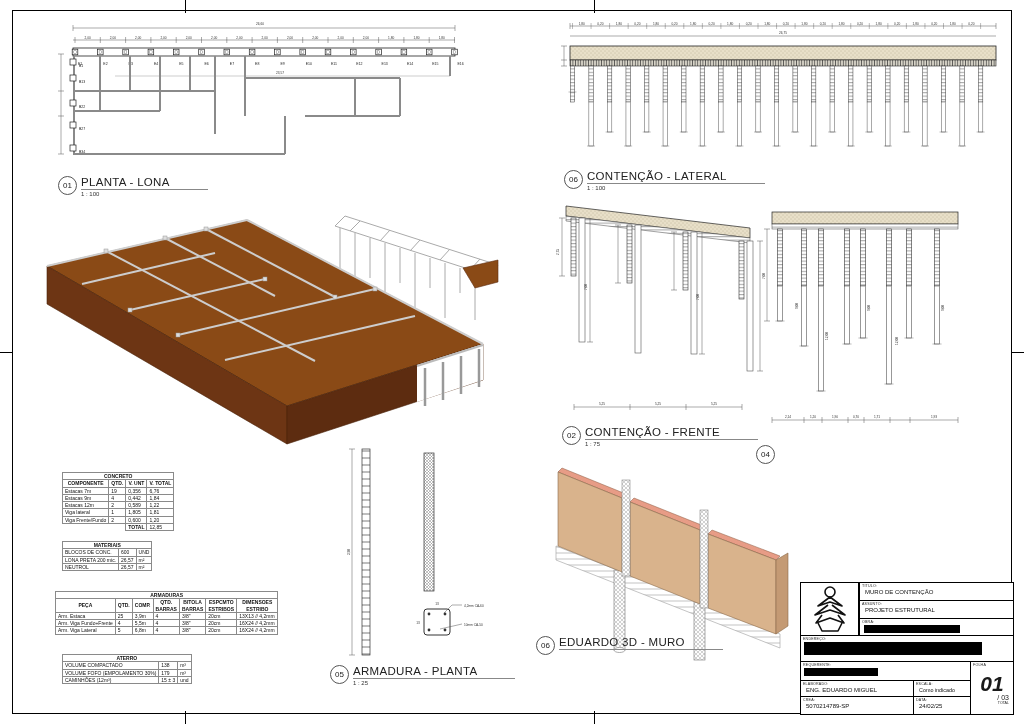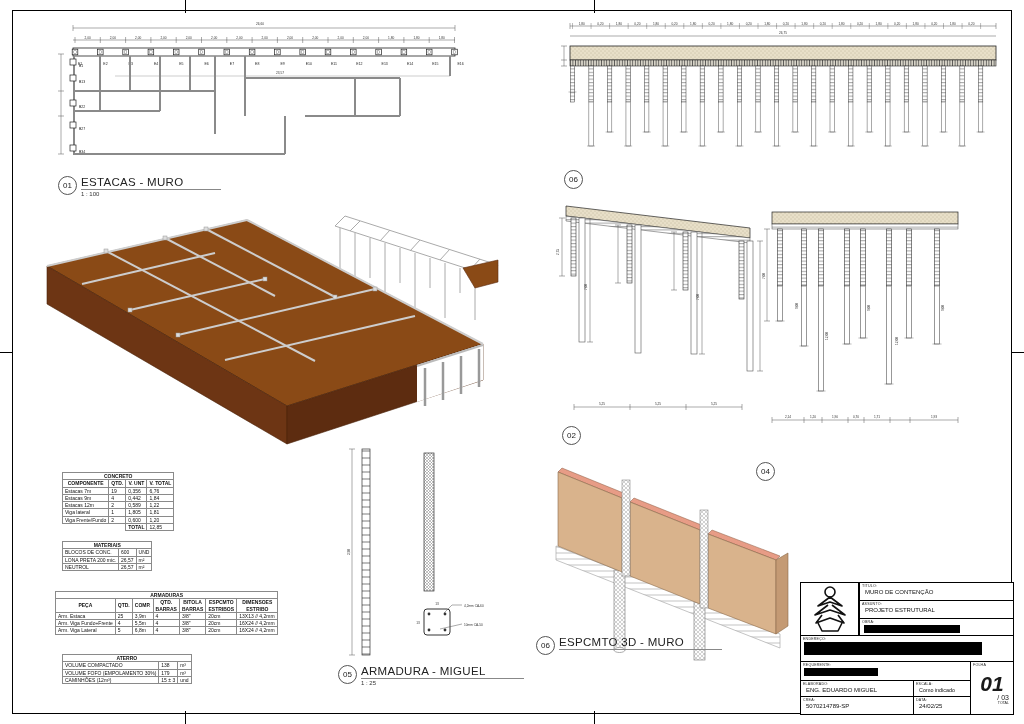--- a/index.html
+++ b/index.html
@@ -178,21 +178,21 @@
     <text class="gridt" x="24" y="51">B1</text>
     <text class="gridt" x="24" y="67">B13</text>
     <text class="gridt" x="24" y="92">B22</text>
     <text class="gridt" x="24" y="114">B27</text>
     <text class="gridt" x="24" y="137">B34</text>
   </g>
 </svg>
 <div class="abs vtitle" style="left:58px;top:176px">
   <span class="vnum">01</span>
   <div class="vtt">
-    <span class="vname">ESTACAS - MURO</span>
+    <span class="vname">PLANTA - LONA</span>
     <span class="vscale">1 : 100</span>
   </div>
 </div>
 
 <svg class="abs" style="left:556px;top:14px" width="458" height="152" viewBox="0 0 458 152">
   <defs>
     <pattern id="stipA" width="4" height="4" patternUnits="userSpaceOnUse">
       <rect width="4" height="4" fill="#e8dfc8"></rect>
       <circle cx="1" cy="1" r="0.45" fill="#9a8f6e"></circle>
         <circle cx="3" cy="3" r="0.45" fill="#9a8f6e"></circle>
@@ -333,20 +333,24 @@
       <text x="378.25" y="10.5" text-anchor="middle" class="dimt" font-size="2.6px">0,20</text>
       <line x1="387.5" y1="9" x2="387.5" y2="15" stroke="#555" stroke-width="0.4"></line>
       <text x="396.8" y="10.5" text-anchor="middle" class="dimt" font-size="2.6px">1,80</text>
       <line x1="406.05" y1="9" x2="406.05" y2="15" stroke="#555" stroke-width="0.4"></line>
       <text x="415.35" y="10.5" text-anchor="middle" class="dimt" font-size="2.6px">0,20</text>
       <line x1="424.6" y1="9" x2="424.6" y2="15" stroke="#555" stroke-width="0.4"></line>
     </g>
 </svg>
 <div class="abs vtitle" style="left:564px;top:170px">
   <span class="vnum">06</span>
+  <div class="vtt">
+    <span class="vname">CONTENÇÃO - LATERAL</span>
+    <span class="vscale">1 : 100</span>
+  </div>
 </div>
 
 <svg class="abs" style="left:35px;top:208px" width="465" height="238" viewBox="0 0 465 238">
 
   <g stroke="#aaa" stroke-width="1" fill="none">
     <path d="M300,18 L455,68 M310,8 L463,57 M300,18 L310,8 M455,68 L463,57"></path>
     <path d="M315,23 L325,13 M345,33 L355,22 M375,43 L385,32 M405,52 L415,41 M435,62 L445,51"></path>
     <line x1="305" y1="20" x2="305" y2="65"></line>
       <line x1="320" y1="25" x2="320" y2="95"></line>
     <line x1="335" y1="30" x2="335" y2="70"></line>
@@ -444,20 +448,24 @@
   </g>
   <text class="dimt" transform="rotate(-90 7 60)" x="7" y="60" text-anchor="middle">2,75</text>
   <text class="dimt" transform="rotate(-90 35 95)" x="35" y="95" text-anchor="middle">7,00</text>
   <text class="dimt" transform="rotate(-90 147 105)" x="147" y="105" text-anchor="middle">7,00</text>
   <text class="dimt" x="50" y="213" text-anchor="middle">5,25</text>
   <text class="dimt" x="106" y="213" text-anchor="middle">5,25</text>
   <text class="dimt" x="162" y="213" text-anchor="middle">5,25</text>
 </svg>
 <div class="abs vtitle" style="left:562px;top:426px">
   <span class="vnum">02</span>
+  <div class="vtt">
+    <span class="vname">CONTENÇÃO - FRENTE</span>
+    <span class="vscale">1 : 75</span>
+  </div>
 </div>
 
 <svg class="abs" style="left:760px;top:196px" width="212" height="240" viewBox="0 0 212 240">
   <defs>
     <pattern id="stipC" width="4" height="4" patternUnits="userSpaceOnUse">
       <rect width="4" height="4" fill="#e8dfc8"></rect>
       <circle cx="1" cy="1" r="0.45" fill="#9a8f6e"></circle>
         <circle cx="3" cy="3" r="0.45" fill="#9a8f6e"></circle>
     </pattern>
     <pattern id="ladC" width="4" height="3.4" patternUnits="userSpaceOnUse">
@@ -513,21 +521,21 @@
   <text class="dimt" transform="rotate(-90 110 112)" x="110" y="112" text-anchor="middle">9,00</text>
   <text class="dimt" transform="rotate(-90 138 145)" x="138" y="145" text-anchor="middle">12,00</text>
   <text class="dimt" transform="rotate(-90 184 112)" x="184" y="112" text-anchor="middle">9,00</text>
   <text class="dimt" x="28" y="222" text-anchor="middle">2,14</text>
   <text class="dimt" x="53" y="222" text-anchor="middle">1,20</text>
   <text class="dimt" x="75" y="222" text-anchor="middle">1,90</text>
   <text class="dimt" x="96" y="222" text-anchor="middle">0,70</text>
   <text class="dimt" x="117" y="222" text-anchor="middle">1,71</text>
   <text class="dimt" x="174" y="222" text-anchor="middle">1,93</text>
 </svg>
-<div class="abs vtitle" style="left:756px;top:462px">
+<div class="abs vtitle" style="left:756px;top:445px">
   <span class="vnum">04</span>
 </div>
 
 <table class="tbl abs" style="left:62px;top:472px">
   <tbody>
       <tr>
         <td class="hd" colspan="4">CONCRETO</td>
       </tr>
   <tr>
     <td class="hd">COMPONENTE</td>
@@ -692,24 +700,24 @@
       <circle cx="105" cy="187" r="1.4" fill="#333"></circle>
     <line x1="104" y1="170" x2="112" y2="162" stroke="#555" stroke-width="0.5"></line>
     <line x1="112" y1="162" x2="122" y2="162" stroke="#555" stroke-width="0.5"></line>
     <line x1="100" y1="186" x2="122" y2="181" stroke="#555" stroke-width="0.5"></line>
     <text class="dimt" x="97" y="162" text-anchor="middle">13</text>
     <text class="dimt" x="78" y="181" text-anchor="middle">13</text>
     <text class="dimt" x="124" y="164">4,2mm CA-60</text>
     <text class="dimt" x="124" y="183">10mm CA-50</text>
   </g>
 </svg>
-<div class="abs vtitle" style="left:338px;top:665px">
+<div class="abs vtitle" style="left:330px;top:665px">
   <span class="vnum">05</span>
   <div class="vtt">
-    <span class="vname">ARMADURA - MIGUEL</span>
+    <span class="vname">ARMADURA - PLANTA</span>
     <span class="vscale">1 : 25</span>
   </div>
 </div>
 
 <svg class="abs" style="left:548px;top:450px" width="260" height="212" viewBox="0 0 260 212">
   <defs>
     <pattern id="ladE" width="8" height="6" patternUnits="userSpaceOnUse">
       <rect width="8" height="6" fill="#fff"></rect>
       <line x1="0" y1="1" x2="8" y2="1" stroke="#999" stroke-width="0.6"></line>
     </pattern>
@@ -736,21 +744,21 @@
     <polygon points="160,84 228,110 228,184 160,158" fill="#d9b38c" stroke="#8a6a4a" stroke-width="0.6"></polygon>
     <polygon points="228,110 240,103 240,176 228,184" fill="#c49a74" stroke="#8a6a4a" stroke-width="0.6"></polygon>
 
     <rect x="74" y="30" width="8" height="96" fill="url(#xhE)" stroke="#888" stroke-width="0.6"></rect>
     <rect x="152" y="60" width="8" height="98" fill="url(#xhE)" stroke="#888" stroke-width="0.6"></rect>
   </g>
 </svg>
 <div class="abs vtitle" style="left:536px;top:636px">
   <span class="vnum">06</span>
   <div class="vtt">
-    <span class="vname">ESPCMTO 3D - MURO</span>
+    <span class="vname">EDUARDO 3D - MURO</span>
     <span class="vscale"></span>
   </div>
 </div>
 
 <div id="tblock" class="abs">
 
   <div class="tb-cell br bb" style="left:0;top:0;width:58px;height:53px">
     <svg width="44" height="48" viewBox="0 0 44 48" style="margin:2px 0 0 7px">
       <g fill="none" stroke="#111" stroke-width="1.6" stroke-linejoin="round">
         <circle cx="22" cy="7" r="5"></circle>

